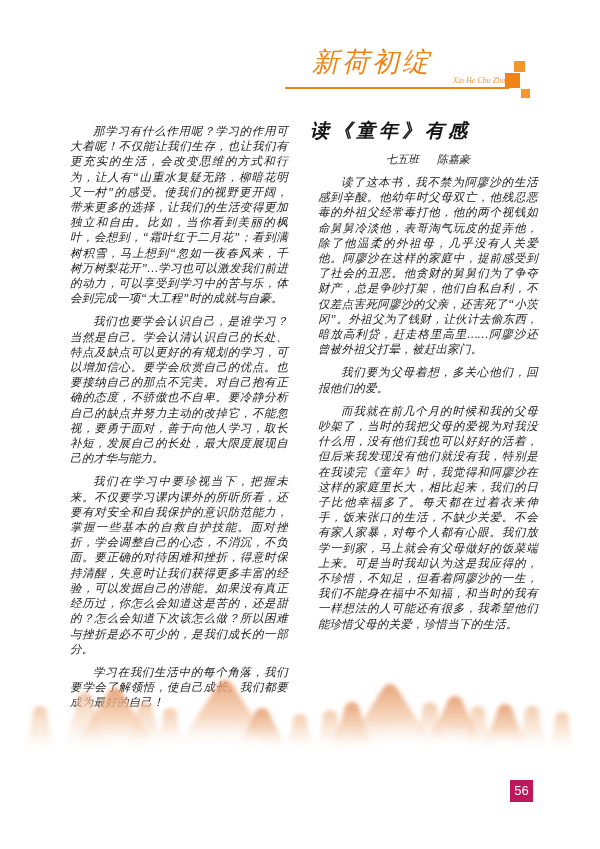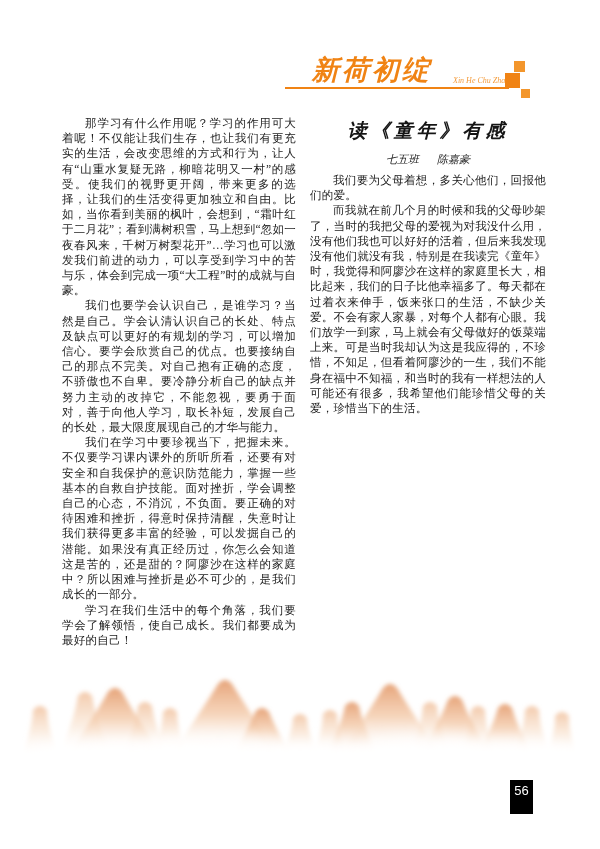--- a/index.html
+++ b/index.html
@@ -16,24 +16,24 @@
 
   
   .header-rule {
     position: absolute;
     left: 285px; top: 87px;
     width: 224px; height: 2px;
     background: #f08314;
   }
   .brand-title {
     position: absolute;
-    left: 312px; top: 52px;
+    left: 312px; top: 44px;
     width: 175px;
     font-size: 27px;
-    font-weight: bold;
+    font-weight: normal;
     font-style: italic;
     letter-spacing: 3px;
     color: #f08314;
     white-space: nowrap;
   }
   .brand-pinyin {
     position: absolute;
     left: 453px; top: 76px;
     font-size: 8px;
     font-style: italic;
@@ -49,31 +49,32 @@
   .col {
     position: absolute;
     top: 116px;
     width: 234px;
     color: #1c1c1c;
   }
   .col-left  { left: 62px; }
   .col-right { left: 310px; width: 236px; }
 
   .body-text p {
-    margin: 0;
+    margin: 8px;
     font-size: 11.5px;
     line-height: 15.2px;
     letter-spacing: 0.25px;
     text-align: justify;
     text-indent: 2em;
+    font-style: italic;
   }
 
   .article-title {
     margin: 2px 0 8px 0;
-    text-align: center;
+    text-align: left;
     font-size: 19px;
     font-weight: 600;
     letter-spacing: 4px;
     color: #151515;
     font-style: italic;
   }
   .byline {
     margin: 0 0 6px 0;
     text-align: center;
     font-size: 11px;
@@ -84,22 +85,22 @@
 
   
   .mountains {
     position: absolute;
     left: 0; top: 662px;
     width: 600px; height: 115px;
   }
   .page-number {
     position: absolute;
     left: 510px; top: 780px;
-    width: 23px; height: 34px;
-    background: #000000;
+    width: 23px; height: 22px;
+    background: #be185d;
     color: #ffffff;
     font-family: "Liberation Sans", sans-serif;
     font-size: 13px;
     line-height: 22px;
     text-align: center;
   }
 </style>
 </head>
 <body>
 
@@ -108,28 +109,29 @@
   <div class="header-rule"></div>
   <div class="brand-title">新荷初绽</div>
   <div class="brand-pinyin">Xin He Chu Zhan</div>
   <div class="sq sq-top"></div>
   <div class="sq sq-mid"></div>
   <div class="sq sq-bottom"></div>
 
   <div class="col col-left body-text">
     <p>那学习有什么作用呢？学习的作用可大着呢！不仅能让我们生存，也让我们有更充实的生活，会改变思维的方式和行为，让人有“山重水复疑无路，柳暗花明又一村”的感受。使我们的视野更开阔，带来更多的选择，让我们的生活变得更加独立和自由。比如，当你看到美丽的枫叶，会想到，“霜叶红于二月花”；看到满树积雪，马上想到“忽如一夜春风来，千树万树梨花开”…学习也可以激发我们前进的动力，可以享受到学习中的苦与乐，体会到完成一项“大工程”时的成就与自豪。</p>
     <p>我们也要学会认识自己，是谁学习？当然是自己。学会认清认识自己的长处、特点及缺点可以更好的有规划的学习，可以增加信心。要学会欣赏自己的优点。也要接纳自己的那点不完美。对自己抱有正确的态度，不骄傲也不自卑。要冷静分析自己的缺点并努力主动的改掉它，不能忽视，要勇于面对，善于向他人学习，取长补短，发展自己的长处，最大限度展现自己的才华与能力。</p>
-    <p>我们在学习中要珍视当下，把握未来。不仅要学习课内课外的所听所看，还要有对安全和自我保护的意识防范能力，掌握一些基本的自救自护技能。面对挫折，学会调整自己的心态，不消沉，不负面。要正确的对待困难和挫折，得意时保持清醒，失意时让我们获得更多丰富的经验，可以发掘自己的潜能。如果没有真正经历过，你怎么会知道这是苦的，还是甜的？阿廖沙在这样的家庭中？所以困难与挫折是必不可少的，是我们成长的一部分。</p>
+    <p>我们在学习中要珍视当下，把握未来。不仅要学习课内课外的所听所看，还要有对安全和自我保护的意识防范能力，掌握一些基本的自救自护技能。面对挫折，学会调整自己的心态，不消沉，不负面。要正确的对待困难和挫折，得意时保持清醒，失意时让我们获得更多丰富的经验，可以发掘自己的潜能。如果没有真正经历过，你怎么会知道这是苦的，还是甜的？怎么会知道下次该怎么做？所以困难与挫折是必不可少的，是我们成长的一部分。</p>
     <p>学习在我们生活中的每个角落，我们要学会了解领悟，使自己成长。我们都要成为最好的自己！</p>
   </div>
 
   <div class="col col-right">
     <h1 class="article-title">读《童年》有感</h1>
     <p class="byline"><span class="who">七五班</span><span class="who">陈嘉豪</span></p>
     <div class="body-text">
+      <p>读了这本书，我不禁为阿廖沙的生活感到辛酸。他幼年时父母双亡，他残忍恶毒的外祖父经常毒打他，他的两个视钱如命舅舅冷淡他，表哥淘气玩皮的捉弄他，除了他温柔的外祖母，几乎没有人关爱他。阿廖沙在这样的家庭中，提前感受到了社会的丑恶。他贪财的舅舅们为了争夺财产，总是争吵打架，他们自私自利，不仅差点害死阿廖沙的父亲，还害死了“小茨冈”。外祖父为了钱财，让伙计去偷东西，暗放高利贷，赶走格里高里……阿廖沙还曾被外祖父打晕，被赶出家门。</p>
       <p>我们要为父母着想，多关心他们，回报他们的爱。</p>
       <p>而我就在前几个月的时候和我的父母吵架了，当时的我把父母的爱视为对我没什么用，没有他们我也可以好好的活着，但后来我发现没有他们就没有我，特别是在我读完《童年》时，我觉得和阿廖沙在这样的家庭里长大，相比起来，我们的日子比他幸福多了。每天都在过着衣来伸手，饭来张口的生活，不缺少关爱。不会有家人家暴，对每个人都有心眼。我们放学一到家，马上就会有父母做好的饭菜端上来。可是当时我却认为这是我应得的，不珍惜，不知足，但看着阿廖沙的一生，我们不能身在福中不知福，和当时的我有一样想法的人可能还有很多，我希望他们能珍惜父母的关爱，珍惜当下的生活。</p>
     </div>
   </div>
 
   <svg class="mountains" viewBox="0 0 600 115" aria-hidden="true">
     <defs>
       <linearGradient id="mg1" x1="0" y1="0" x2="0" y2="1">
         <stop offset="0" stop-color="#e49a6b" stop-opacity="0.9"></stop>
         <stop offset="0.45" stop-color="#f3c8a6" stop-opacity="0.75"></stop>

